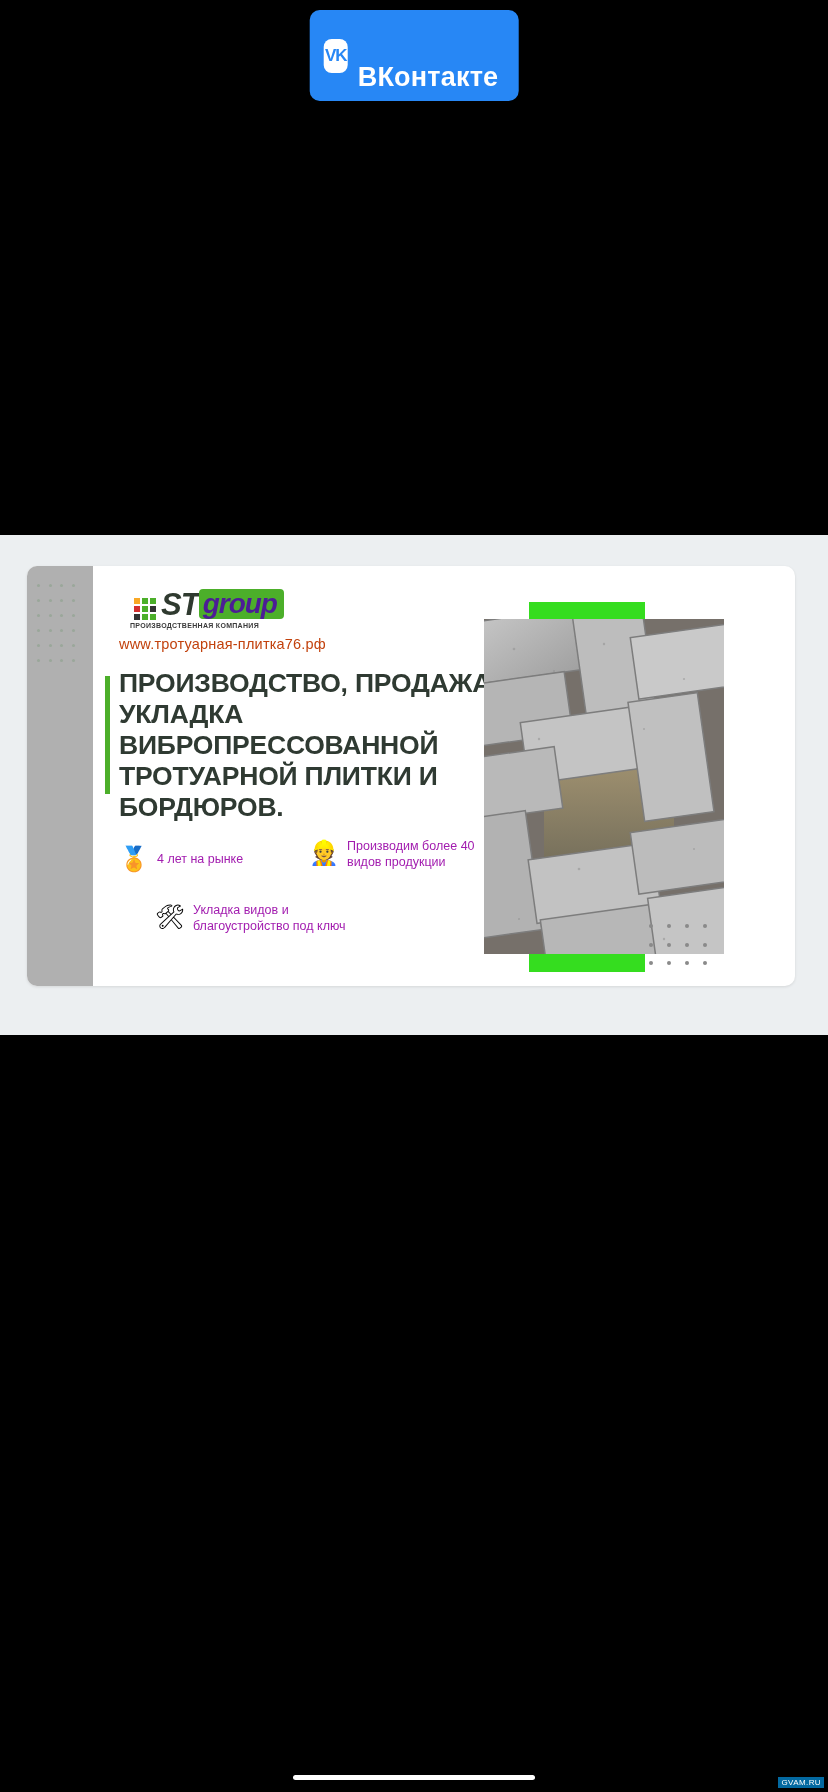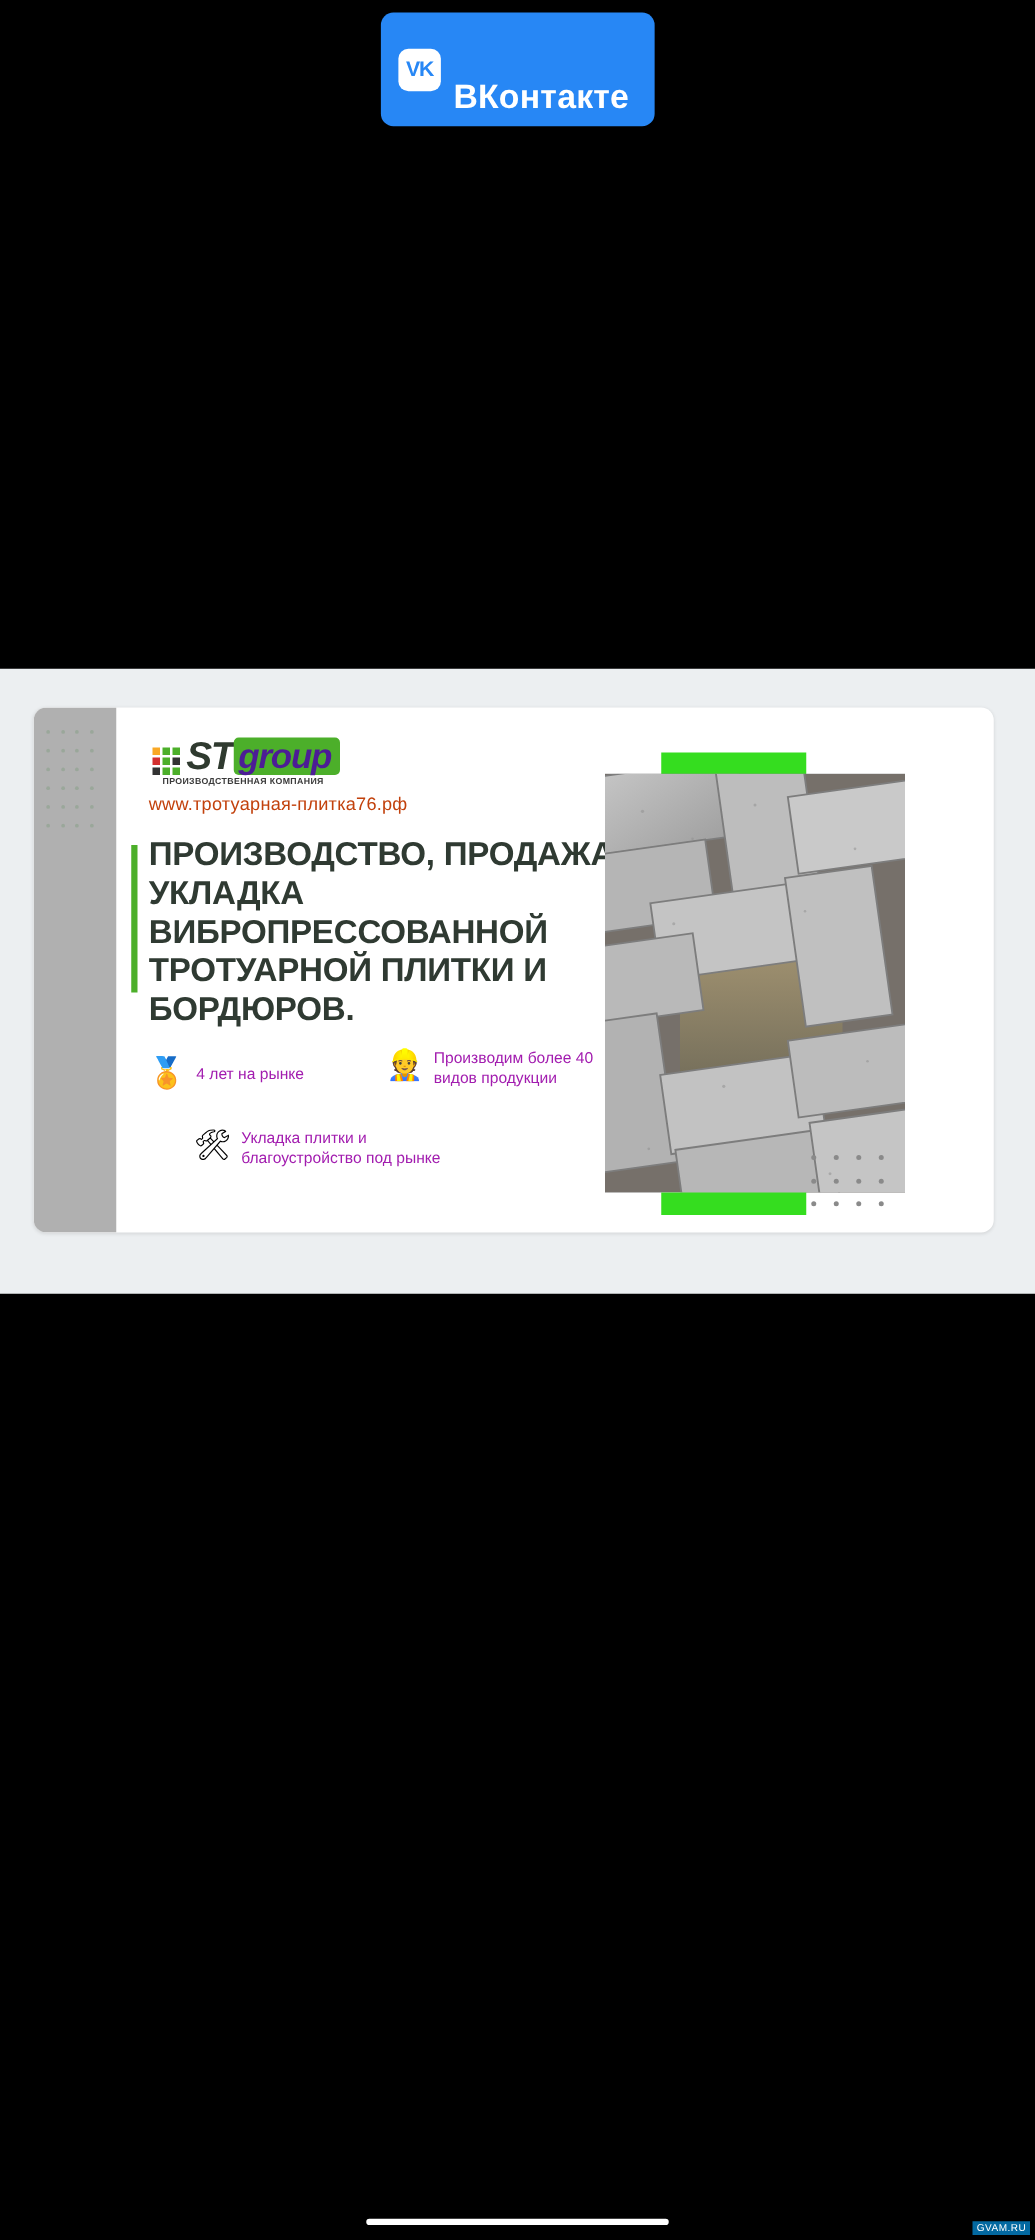--- a/index.html
+++ b/index.html
@@ -25,21 +25,21 @@
     left: 50%;
     transform: translateX(-50%);
     display: flex;
     align-items: center;
     gap: 10px;
     background: #2787F5;
     border-radius: 10px;
     padding: 8px 20px 8px 14px;
   }
   .vk-logo {
-    width: 34px;
+    width: 24px;
     height: 34px;
     background: #ffffff;
     border-radius: 8px;
     display: flex;
     align-items: center;
     justify-content: center;
     color: #2787F5;
     font-size: 17px;
     font-weight: bold;
     letter-spacing: -1px;
@@ -96,24 +96,24 @@
     width: 3px;
     height: 3px;
     border-radius: 50%;
     background: #9aa79a;
     display: block;
   }
 
   
   .logo-row {
     position: absolute;
-    left: 95px;
+    left: 107px;
     top: 22px;
     display: flex;
-    align-items: flex-end;
+    align-items: center;
   }
   .logo-squares {
     display: grid;
     grid-template-columns: repeat(3, 6px);
     grid-template-rows: repeat(3, 6px);
     gap: 2px;
     margin-top: 10px;
     margin-right: 5px;
   }
   .logo-squares i { display:block; width:6px; height:6px; }
@@ -338,21 +338,21 @@
       <div class="feature feature-1">
         <span class="f-icon">🏅</span>
         <span class="f-text">4 лет на рынке</span>
       </div>
       <div class="feature feature-2">
         <span class="f-icon">👷</span>
         <span class="f-text">Производим более 40 видов продукции</span>
       </div>
       <div class="feature feature-3">
         <span class="f-icon">🛠</span>
-        <span class="f-text">Укладка плитки и благоустройство под рынке</span>
+        <span class="f-text">Укладка видов и благоустройство под ключ</span>
       </div>
 
       <div class="green-top"></div>
       <div class="photo">
         <svg width="240" height="335" viewBox="0 0 240 335" xmlns="http://www.w3.org/2000/svg">
           <defs>
             <linearGradient id="gtile" x1="0" y1="0" x2="1" y2="1">
               <stop offset="0%" stop-color="#c6c6c6"></stop>
               <stop offset="100%" stop-color="#9e9e9e"></stop>
             </linearGradient>

